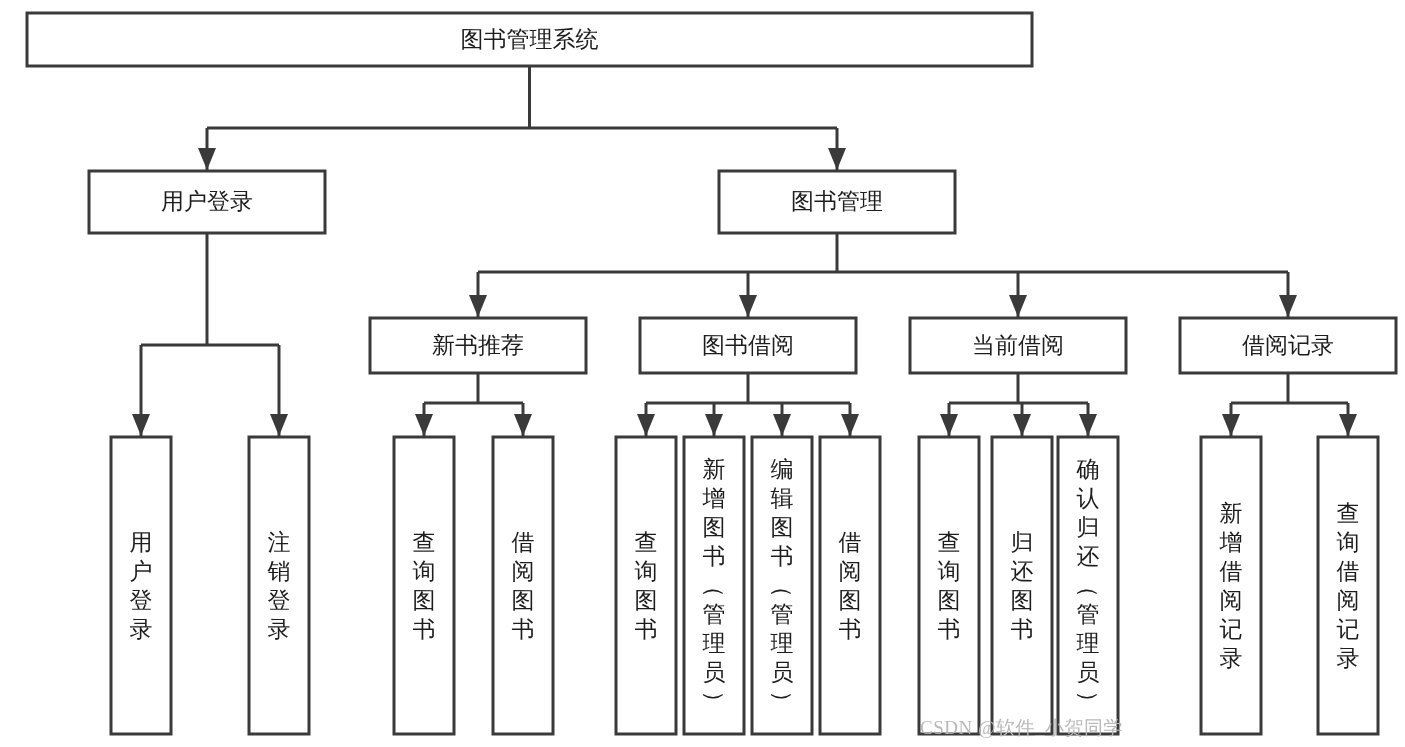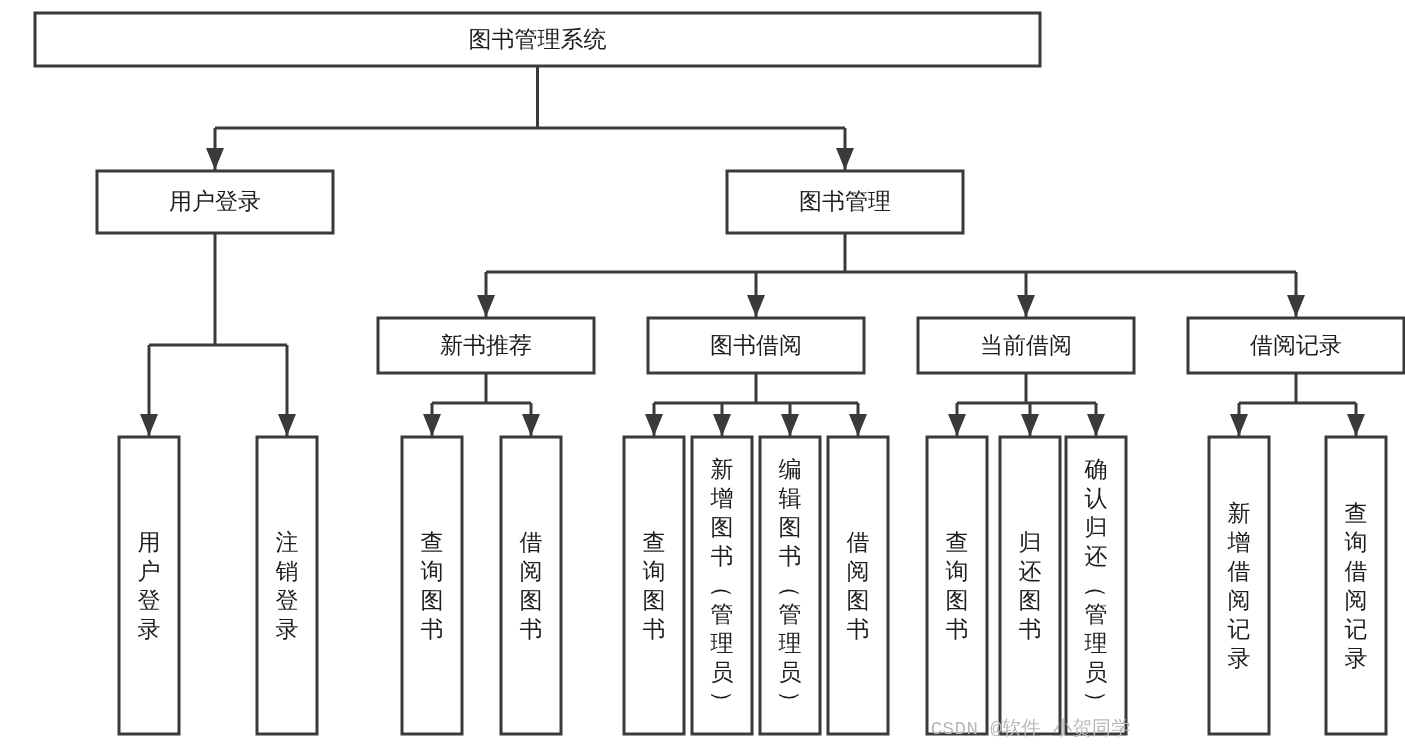--- a/index.html
+++ b/index.html
@@ -9,21 +9,21 @@
   }
   body {
     width: 1405px;
     height: 747px;
     font-family: "Liberation Sans", "DejaVu Sans", sans-serif;
     overflow: hidden;
     position: relative;
   }
   #diagram-root {
     position: absolute;
-    top: 0; left: 16px;
+    top: 0; left: 8px;
     width: 1127px;
     height: 747px;
   }
   svg.diagram {
     display: block;
     width: 1405px;
     height: 747px;
   }
   .node-box {
     fill: #ffffff;
@@ -49,21 +49,21 @@
   .node-label-v {
     font-family: "Liberation Sans", "DejaVu Sans", sans-serif;
     font-size: 23px;
     fill: #1d1d1d;
     text-anchor: middle;
   }
   .watermark {
     position: absolute;
     right: 12px;
     bottom: 6px;
-    font-family: Liberation Mono, monospace;
+    font-family: Liberation Serif, serif;
     font-size: 19px;
     color: #b9b9b9;
     letter-spacing: 0.5px;
     white-space: nowrap;
     pointer-events: none;
     margin-top: 44px;
   }
 </style>
 </head>
 <body>

